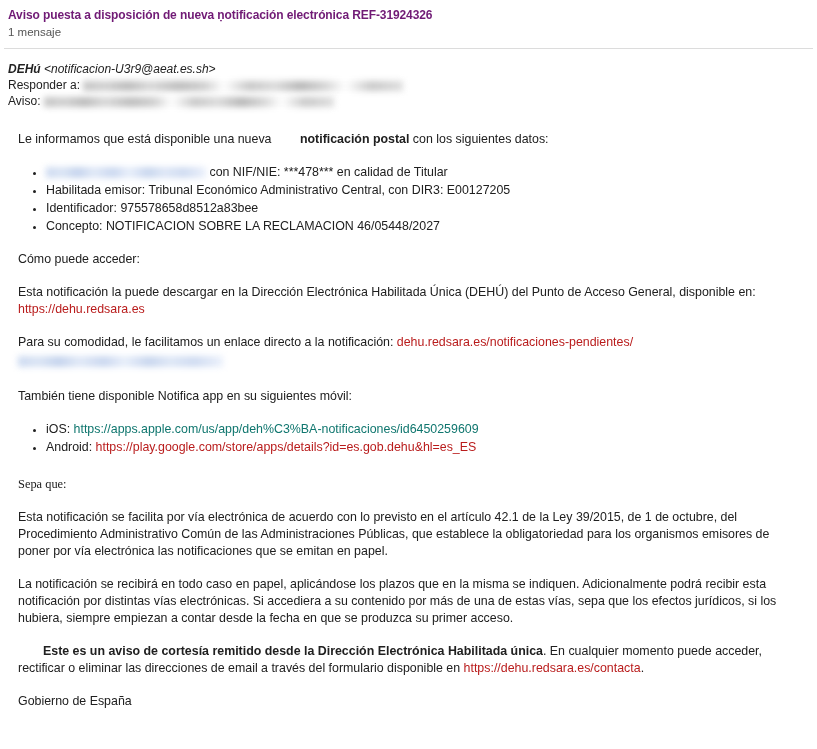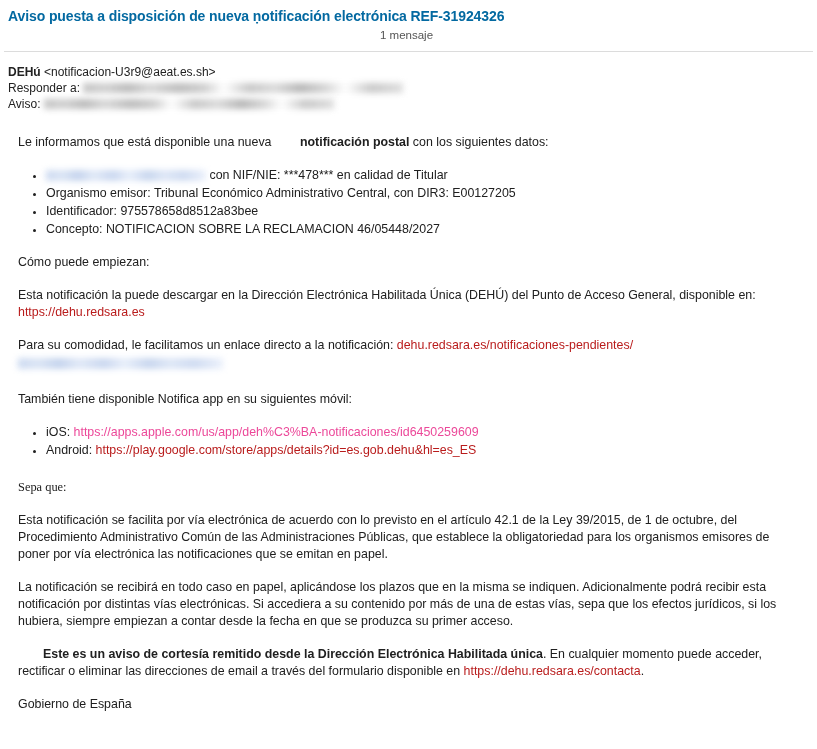--- a/index.html
+++ b/index.html
@@ -17,53 +17,52 @@
 
   .mail {
     width: 817px;
     height: 749px;
     position: relative;
     box-sizing: border-box;
   }
 
   
   .subject {
-    font-size: 14px;
+    font-size: 12px;
     font-weight: bold;
-    color: #0369a1;
+    color: #701a75;
     letter-spacing: -0.1px;
     margin: 8px 16px 0 8px;
     line-height: 1.2;
     white-space: nowrap;
   }
   .msg-count {
     font-size: 11.5px;
     color: #555555;
     margin: 4px 12px 0 8px;
     line-height: 1.2;
-    text-align: center;
   }
   .divider {
     height: 1px;
     background: #dcdcdc;
     margin: 8px 4px 0 4px;
   }
 
   .addresses {
     margin: 12px 0 0 8px;
     font-size: 12px;
     line-height: 16px;
     color: #222222;
   }
   .addr-line {
     white-space: nowrap;
     height: 16px;
   }
-  .from-name { font-weight: bold; }
-  .from-addr { font-weight: normal; }
+  .from-name { font-weight: bold; font-style: italic; }
+  .from-addr { font-weight: normal; font-style: italic; }
   .addr-label { }
 
   
   .blur {
     display: inline-block;
     vertical-align: middle;
     border-radius: 1px;
     filter: blur(3.2px);
     opacity: 0.85;
   }
@@ -104,21 +103,21 @@
   }
   .body li::marker { font-size: 11px; }
 
   b, strong { font-weight: bold; padding-left: 25px; }
 
   a.link {
     color: #b91c1c;
     text-decoration: none;
   }
   a.link-visited {
-    color: #ec4899;
+    color: #0f766e;
     text-decoration: none;
   }
   .sig { margin-top: 2px; }
 </style>
 </head>
 <body>
 
 <div class="mail">
 
   <div class="subject">Aviso puesta a disposición de nueva ṇotificación electrónica REF-31924326</div>
@@ -138,26 +137,26 @@
       <span class="blur blur-grey" style="width:290px;height:10px;"></span>
     </div>
   </div>
 
   <div class="body">
 
     <p><span>Le informamos que está disponible una nueva </span><b>notificación postal</b><span> con los siguientes datos:</span></p>
 
     <ul>
       <li><span class="blur blur-blue" style="width:160px;height:11px;"></span><span> con NIF/NIE: ***478*** en calidad de Titular</span></li>
-      <li>Organismo emisor: Tribunal Económico Administrativo Central, con DIR3: E00127205</li>
+      <li>Habilitada emisor: Tribunal Económico Administrativo Central, con DIR3: E00127205</li>
       <li>Identificador: 975578658d8512a83bee</li>
       <li>Concepto: NOTIFICACION SOBRE LA RECLAMACION 46/05448/2027</li>
     </ul>
 
-    <p>Cómo puede empiezan:</p>
+    <p>Cómo puede acceder:</p>
 
     <p><span>Esta notificación la puede descargar en la Dirección Electrónica Habilitada Única (DEHÚ) del Punto de Acceso General, disponible en: </span><a class="link" href="#">https://dehu.redsara.es</a></p>
 
     <p><span>Para su comodidad, le facilitamos un enlace directo a la notificación: </span><a class="link" href="#">dehu.redsara.es/notificaciones-pendientes/</a><br><span class="blur blur-blue" style="width:205px;height:11px;margin-top:3px;"></span></p>
 
     <p style="margin-top:20px;">También tiene disponible Notifica app en su siguientes móvil:</p>
 
     <ul>
       <li><span>iOS: </span><a class="link-visited" href="#">https://apps.apple.com/us/app/deh%C3%BA-notificaciones/id6450259609</a></li>
       <li><span>Android: </span><a class="link" href="#">https://play.google.com/store/apps/details?id=es.gob.dehu&amp;hl=es_ES</a></li>

